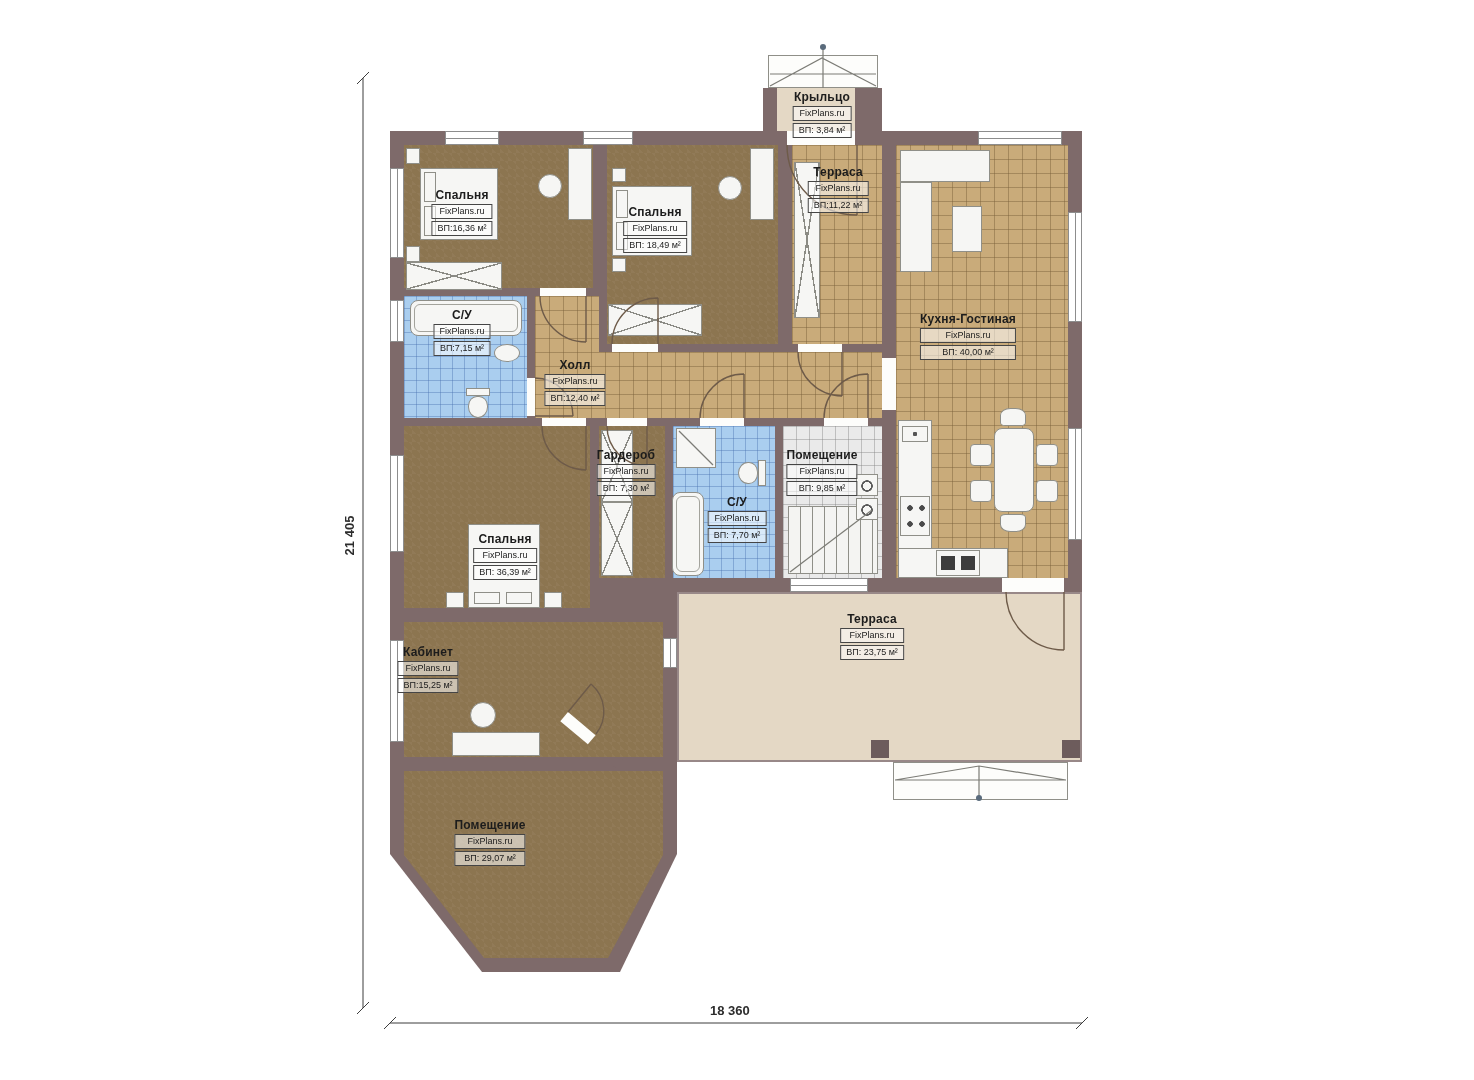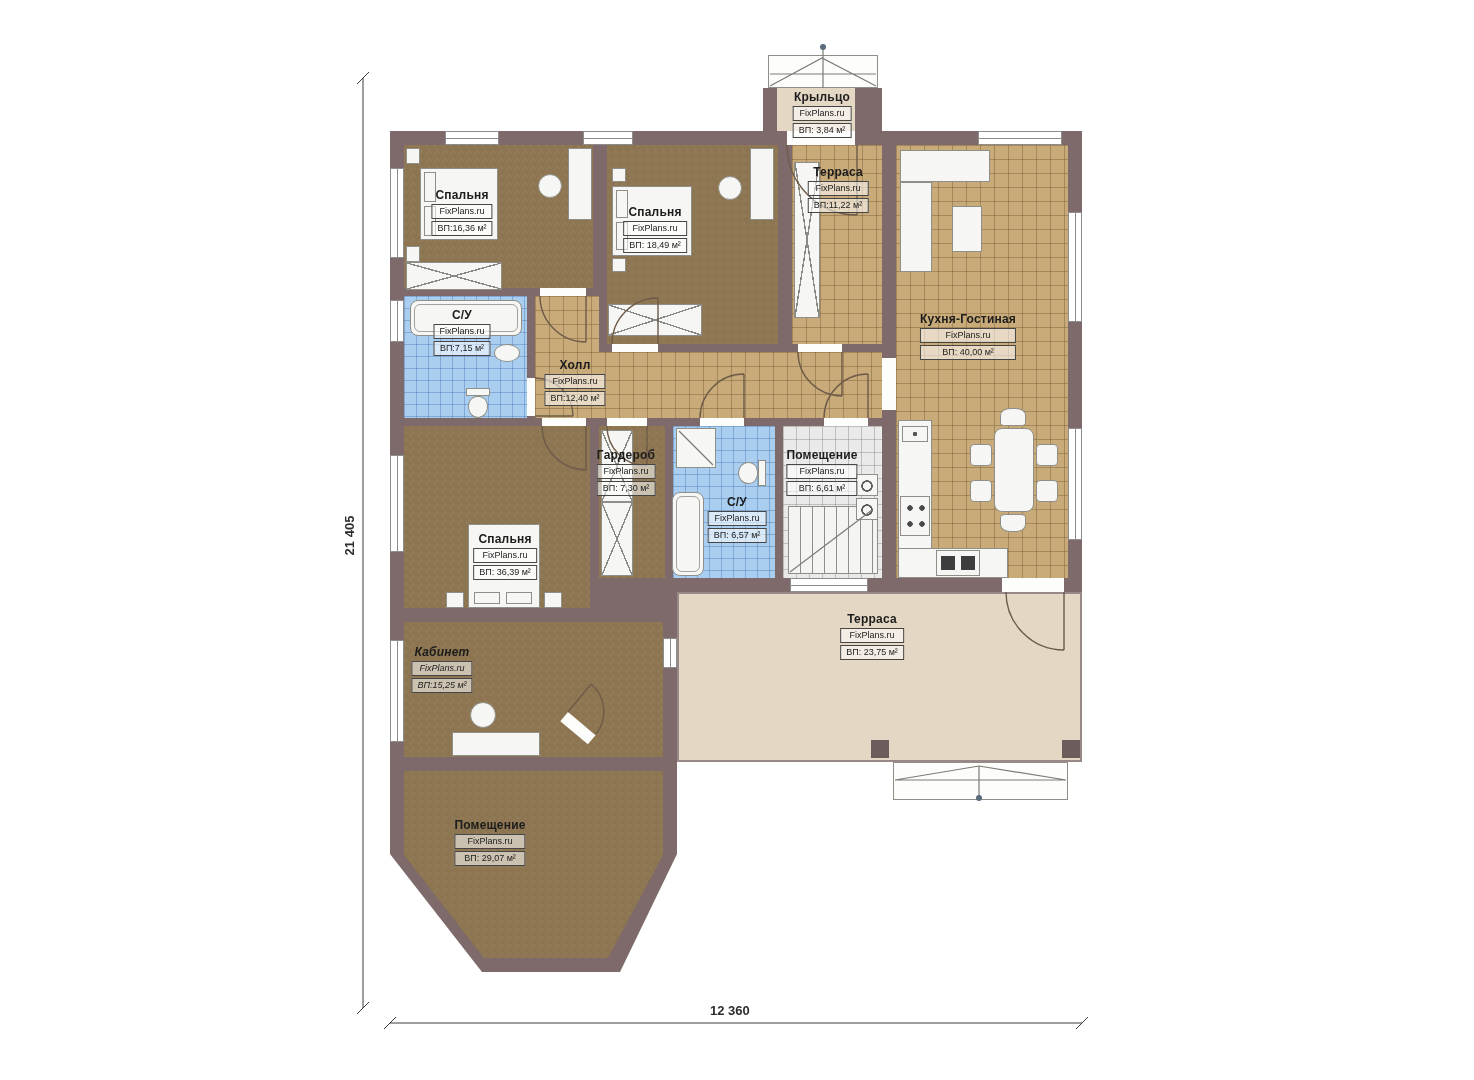--- a/index.html
+++ b/index.html
@@ -243,44 +243,44 @@
     <div class="rl-box">ВП:12,40 м²</div>
   </div>
   <div class="room-label" style="left:626px;top:448px;">
     <div class="rl-name">Гардероб</div>
     <div class="rl-box">FixPlans.ru</div>
     <div class="rl-box">ВП: 7,30 м²</div>
   </div>
   <div class="room-label" style="left:737px;top:495px;">
     <div class="rl-name">С/У</div>
     <div class="rl-box">FixPlans.ru</div>
-    <div class="rl-box">ВП: 6,57 м²</div>
+    <div class="rl-box">ВП: 7,70 м²</div>
   </div>
   <div class="room-label" style="left:822px;top:448px;">
     <div class="rl-name">Помещение</div>
     <div class="rl-box">FixPlans.ru</div>
-    <div class="rl-box">ВП: 6,61 м²</div>
+    <div class="rl-box">ВП: 9,85 м²</div>
   </div>
   <div class="room-label" style="left:505px;top:532px;">
     <div class="rl-name">Спальня</div>
     <div class="rl-box">FixPlans.ru</div>
     <div class="rl-box">ВП: 36,39 м²</div>
   </div>
   <div class="room-label" style="left:872px;top:612px;">
     <div class="rl-name">Терраса</div>
     <div class="rl-box">FixPlans.ru</div>
     <div class="rl-box">ВП: 23,75 м²</div>
   </div>
-  <div class="room-label" style="left:442px;top:645px;font-style:italic;">
+  <div class="room-label" style="left:428px;top:645px;">
     <div class="rl-name">Кабинет</div>
     <div class="rl-box">FixPlans.ru</div>
     <div class="rl-box">ВП:15,25 м²</div>
   </div>
   <div class="room-label" style="left:490px;top:818px;">
     <div class="rl-name">Помещение</div>
     <div class="rl-box">FixPlans.ru</div>
     <div class="rl-box">ВП: 29,07 м²</div>
   </div>
 
   <div class="dim-label dim-v" style="left:330px;top:528px;">21 405</div>
-  <div class="dim-label" style="left:710px;top:1003px;">12 360</div>
+  <div class="dim-label" style="left:710px;top:1003px;">18 360</div>
 
 </div>
 
 </body></html>

